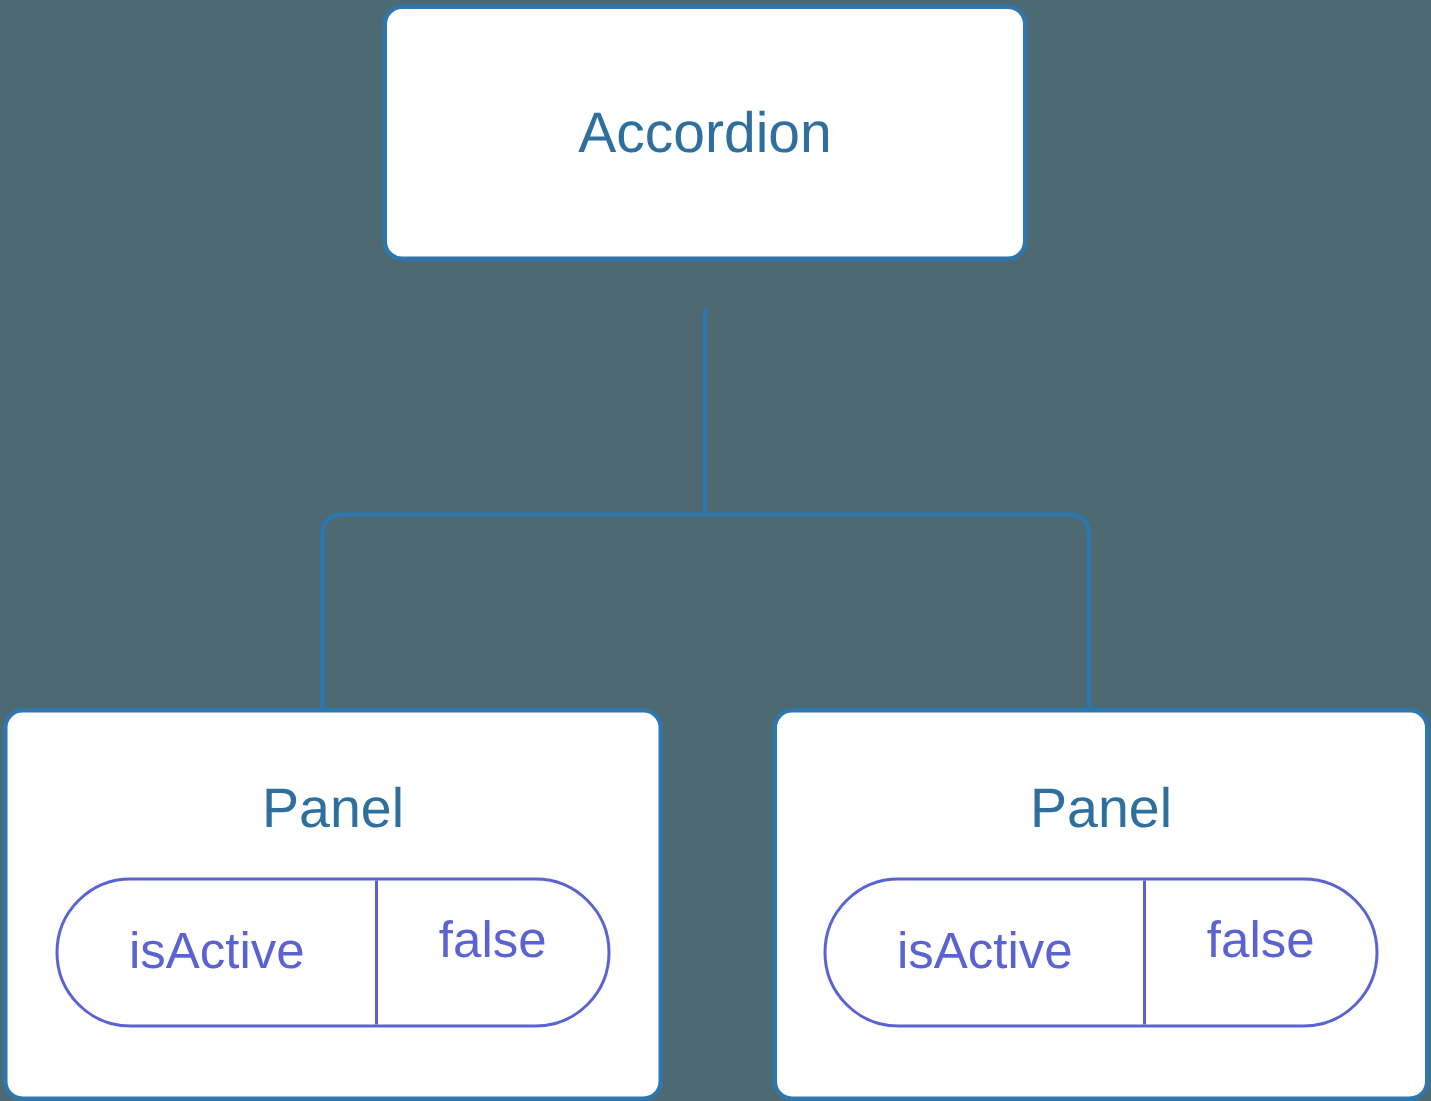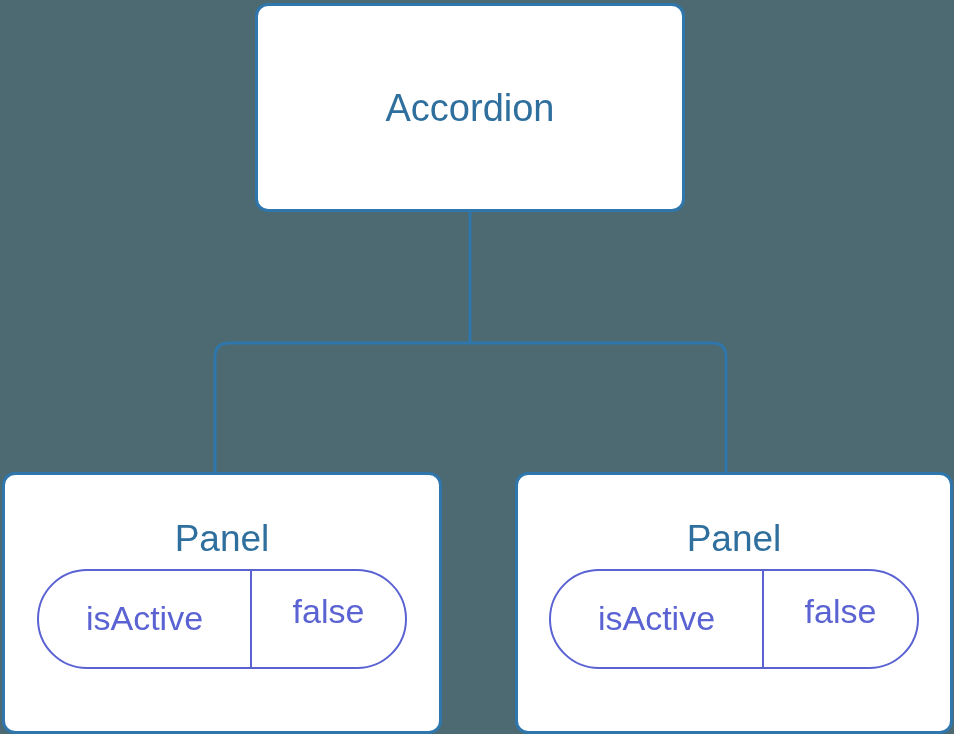--- a/index.html
+++ b/index.html
@@ -50,21 +50,21 @@
     font-size: 37px;
     line-height: 1;
     font-weight: 400;
     white-space: nowrap;
   }
 
   #node-accordion {
     left: 255px;
     top: 3px;
     width: 430px;
-    height: 209px;
+    height: 171px;
     justify-content: center;
   }
   #node-accordion .node-title {
     font-size: 38px;
   }
 
   #node-panel-left {
     left: 2px;
     top: 472px;
     width: 440px;
@@ -74,21 +74,21 @@
   #node-panel-right {
     left: 515px;
     top: 472px;
     width: 438px;
     height: 262px;
     padding-top: 45px;
   }
 
   
   .pill {
-    margin-top: 12px;
+    margin-top: 28px;
     height: 100px;
     border: 2px solid #5b63d3;
     border-radius: 50px;
     box-sizing: border-box;
     display: flex;
     align-items: stretch;
     background: transparent;
   }
   .pill-key,
   .pill-val {

